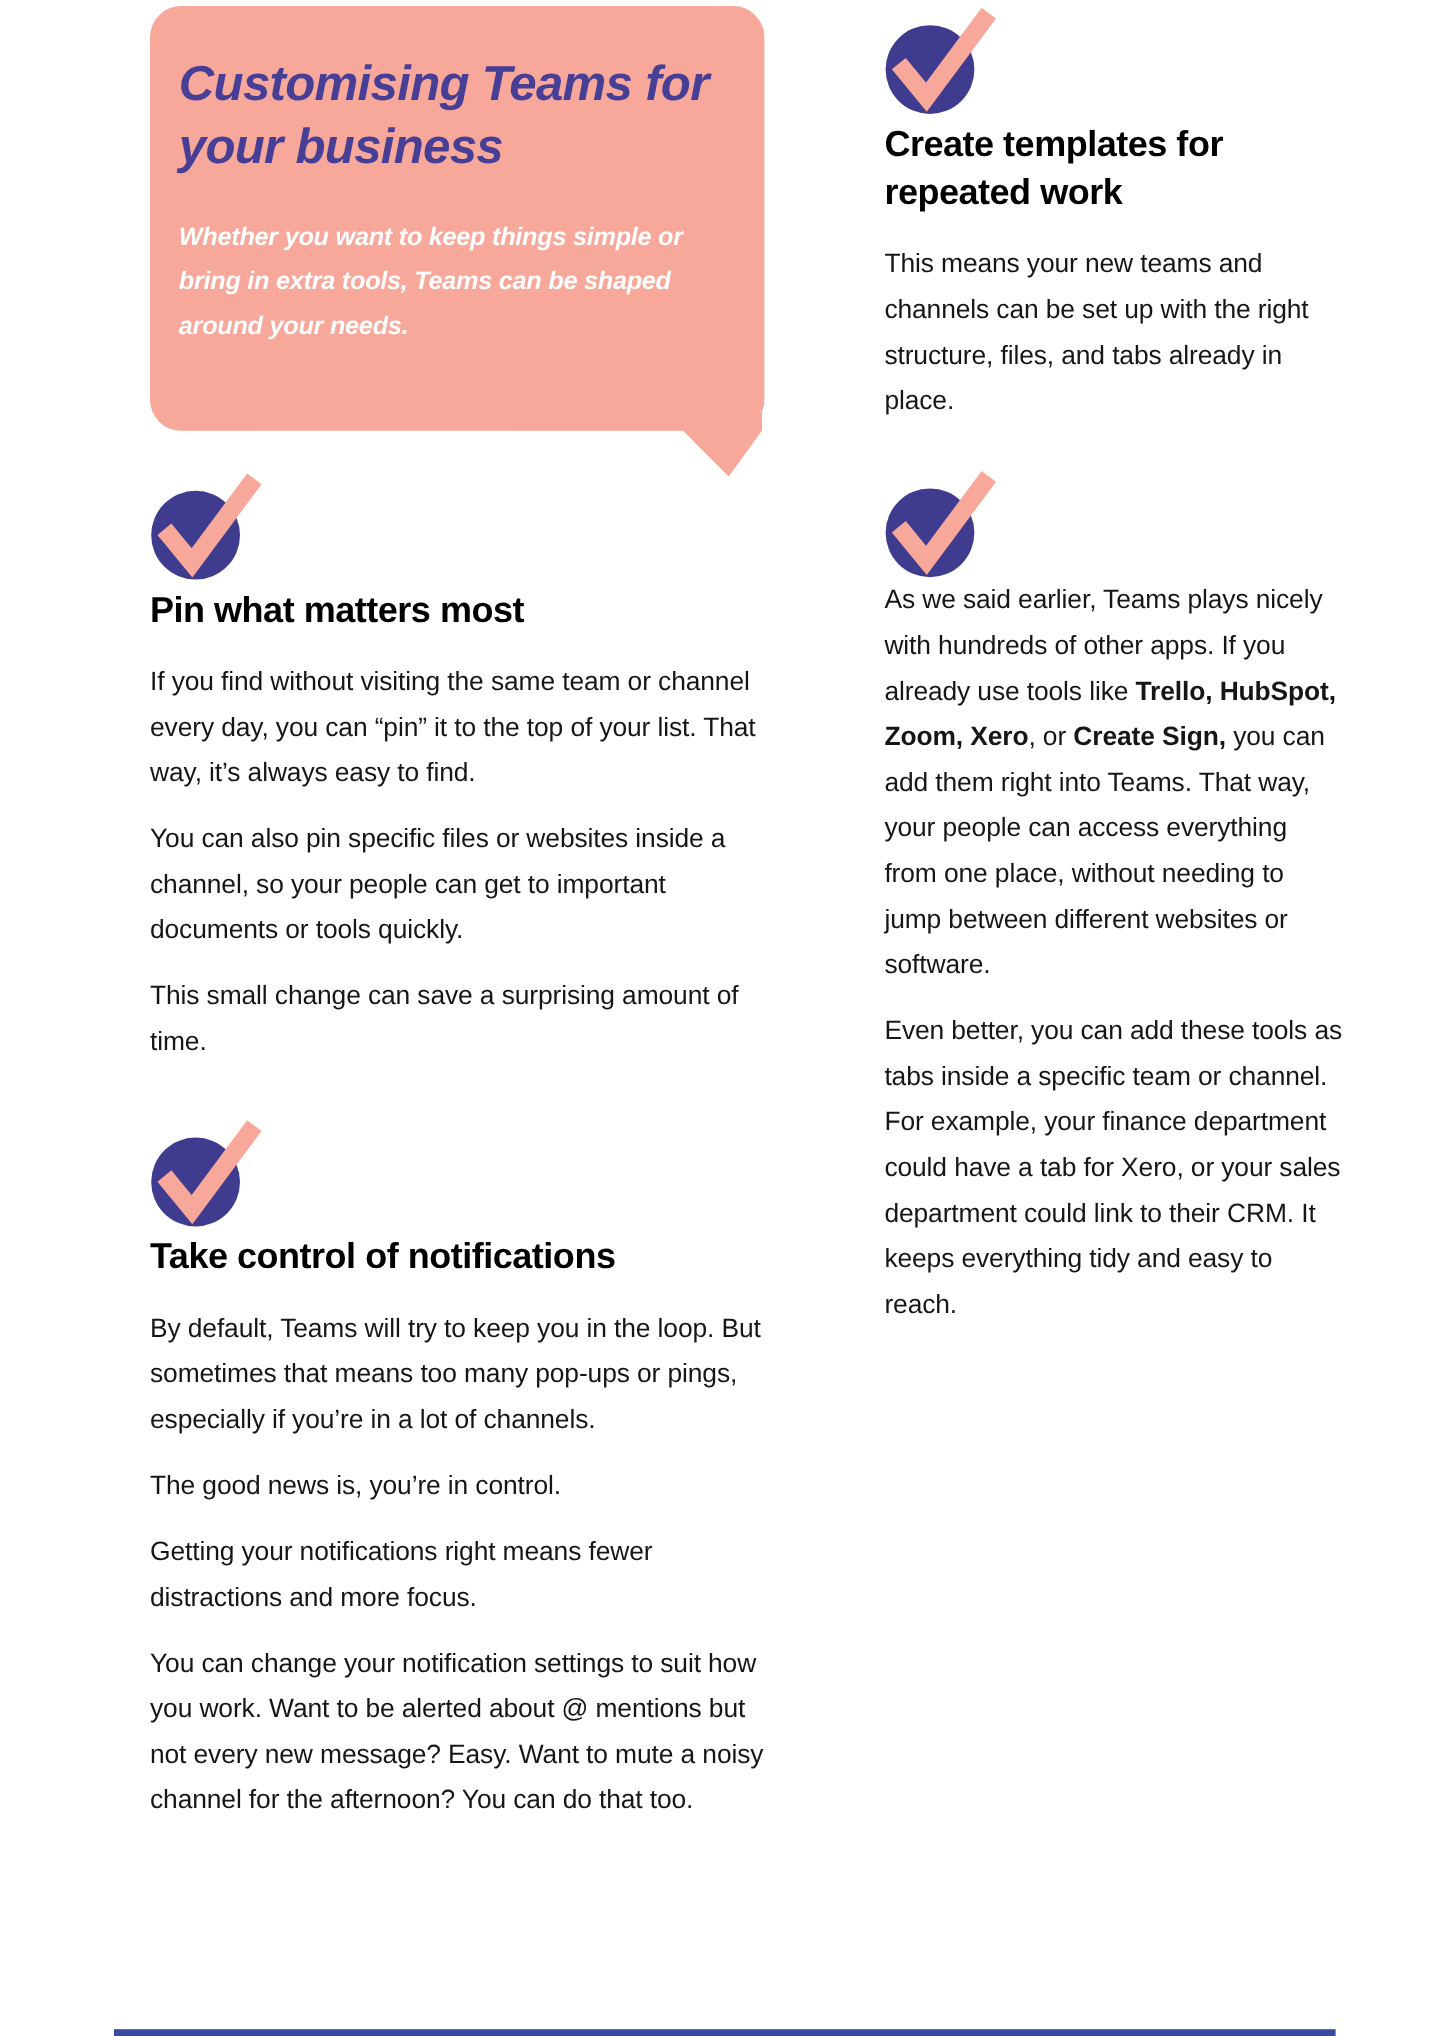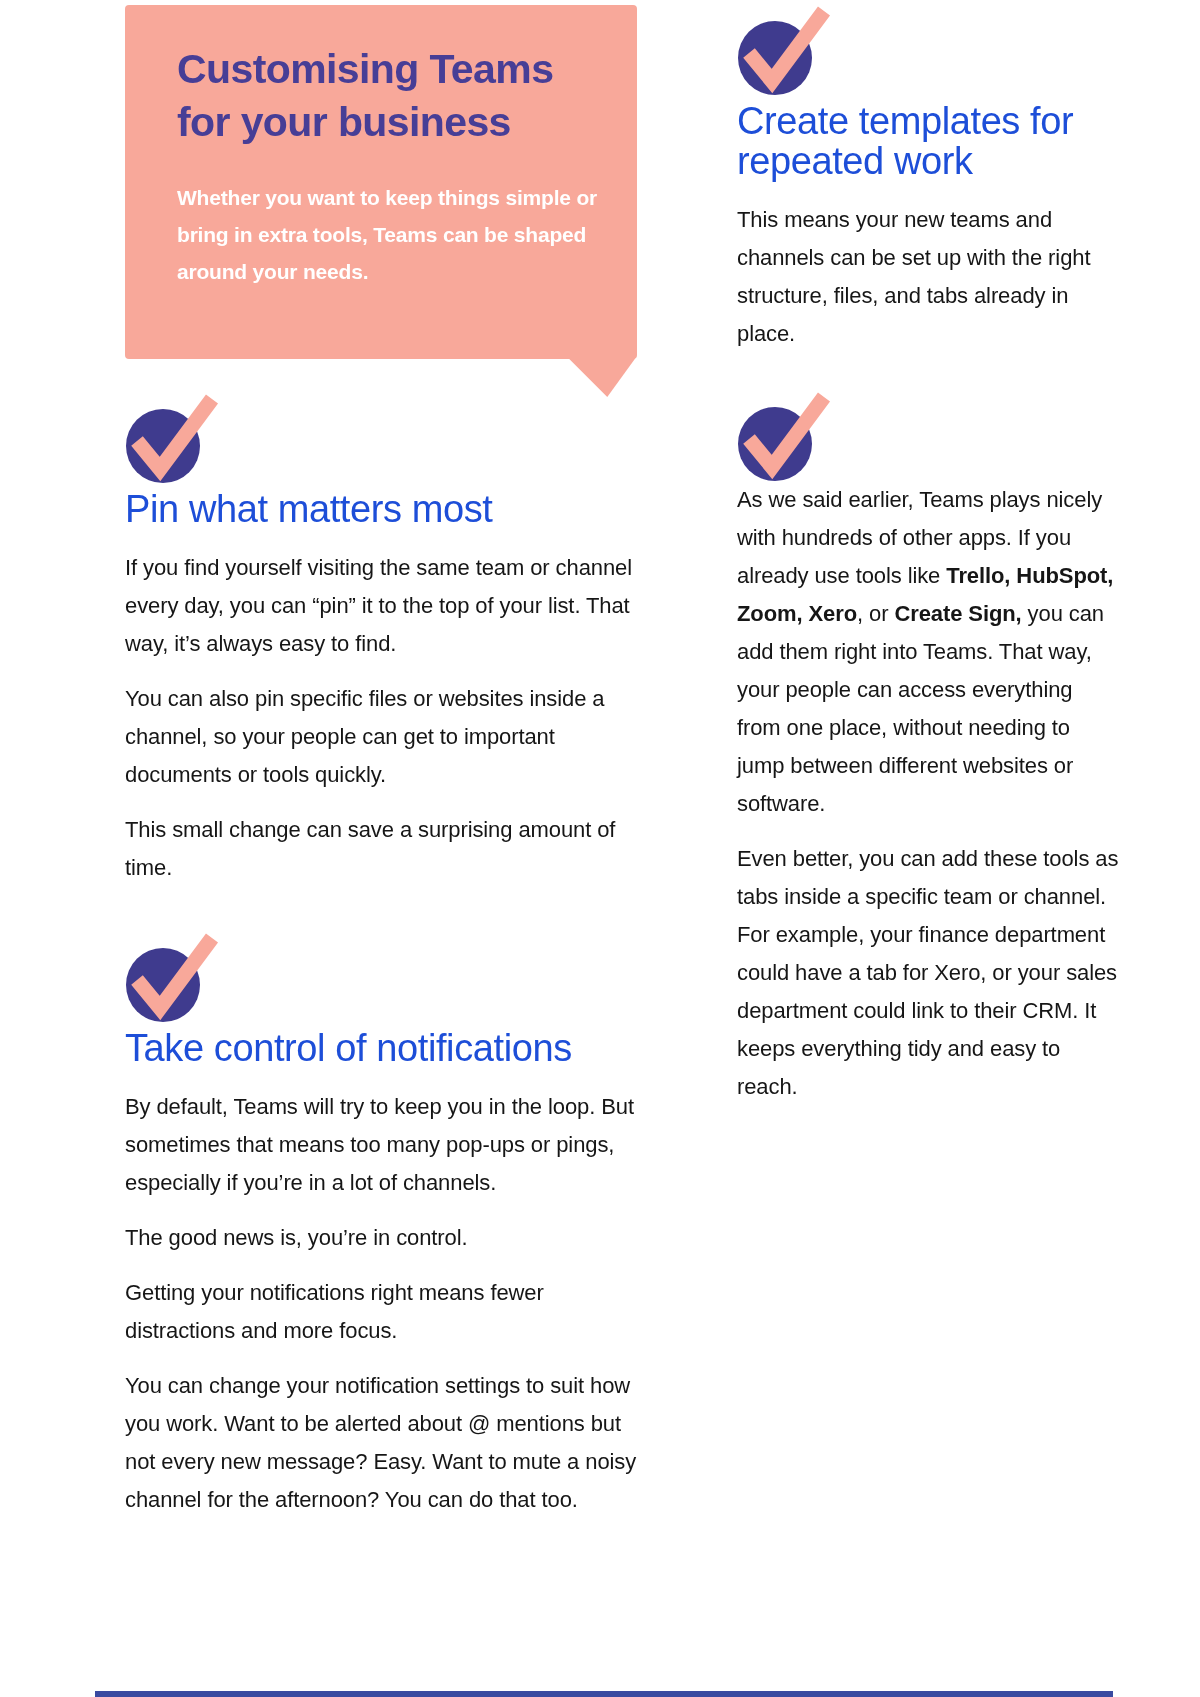--- a/index.html
+++ b/index.html
@@ -7,22 +7,22 @@
     position:relative; width:1200px; height:1697px; background:#ffffff;
     font-family:"Liberation Sans", sans-serif; overflow:hidden;
     color:#161616;
   }
   .col { position:absolute; top:0; }
   .col-left  { left:125px; width:512px; }
   .col-right { left:737px; width:382px; }
 
   
   .callout {
-    position:relative; background:#F8A89A; border-radius:4px;
-    padding:38px 40px 46px 52px; margin-top:5px;
+    position:relative; background:#F8A89A; border-radius:26px;
+    padding:38px 40px 46px 24px; margin-top:5px;font-style:italic;
   }
   .callout-title {
     margin:0 0 30px 0; font-size:41px; line-height:53px; font-weight:700;
     letter-spacing:-0.6px; color:#473E96;
   }
   .callout p {
     margin:0 0 23px 0; font-size:21px; line-height:37px; font-weight:700;
     color:#ffffff; letter-spacing:-0.2px;
   }
   .callout p:last-child { margin-bottom:0; }
@@ -34,22 +34,22 @@
 
   
   .check-icon { display:block; width:90px; height:90px; }
   .check-icon svg { display:block; width:90px; height:90px; overflow:visible; }
   .icon-gap-top { margin-top:45px; }
   .icon-first-left { margin-top:34px; }
   .icon-first-right { margin-top:5px; }
   .icon-second-right { margin-top:38px; }
 
   h2.section-heading {
-    margin:6px 0 20px 0; font-size:38px; line-height:40px; font-weight:400;
-    letter-spacing:-0.4px; color:#1d4ed8;
+    margin:6px 0 20px 0; font-size:30px; line-height:40px; font-weight:700;
+    letter-spacing:-0.4px; color:#000000;
   }
   p.body-para {
     margin:0 0 17px 0; font-size:22px; line-height:38px; font-weight:400;
     color:#161616; letter-spacing:-0.1px;
   }
   p.body-para b { font-weight:700; }
 
   .footer-bar {
     position:absolute; left:95px; bottom:0; width:1018px; height:6px;
     background:#3A4AA0;
@@ -68,21 +68,21 @@
       <div class="callout-tail"></div>
     </div>
 
     <span class="check-icon icon-first-left">
       <svg viewBox="0 0 90 90" xmlns="http://www.w3.org/2000/svg">
         <circle cx="38" cy="53" r="37" fill="#3F3B8E"></circle>
         <path d="M12 48 L35 76 L87 6" fill="none" stroke="#F8A89A" stroke-width="15" stroke-linecap="butt" stroke-linejoin="miter"></path>
       </svg>
     </span>
     <h2 class="section-heading">Pin what matters most</h2>
-    <p class="body-para">If you find yourself visiting the same team or channel every day, you can “pin” it to the top of your list. That way, it’s always easy to find.</p>
+    <p class="body-para">If you find without visiting the same team or channel every day, you can “pin” it to the top of your list. That way, it’s always easy to find.</p>
     <p class="body-para">You can also pin specific files or websites inside a channel, so your people can get to important documents or tools quickly.</p>
     <p class="body-para">This small change can save a surprising amount of time.</p>
 
     <span class="check-icon icon-gap-top">
       <svg viewBox="0 0 90 90" xmlns="http://www.w3.org/2000/svg">
         <circle cx="38" cy="53" r="37" fill="#3F3B8E"></circle>
         <path d="M12 48 L35 76 L87 6" fill="none" stroke="#F8A89A" stroke-width="15" stroke-linecap="butt" stroke-linejoin="miter"></path>
       </svg>
     </span>
     <h2 class="section-heading">Take control of notifications</h2>

